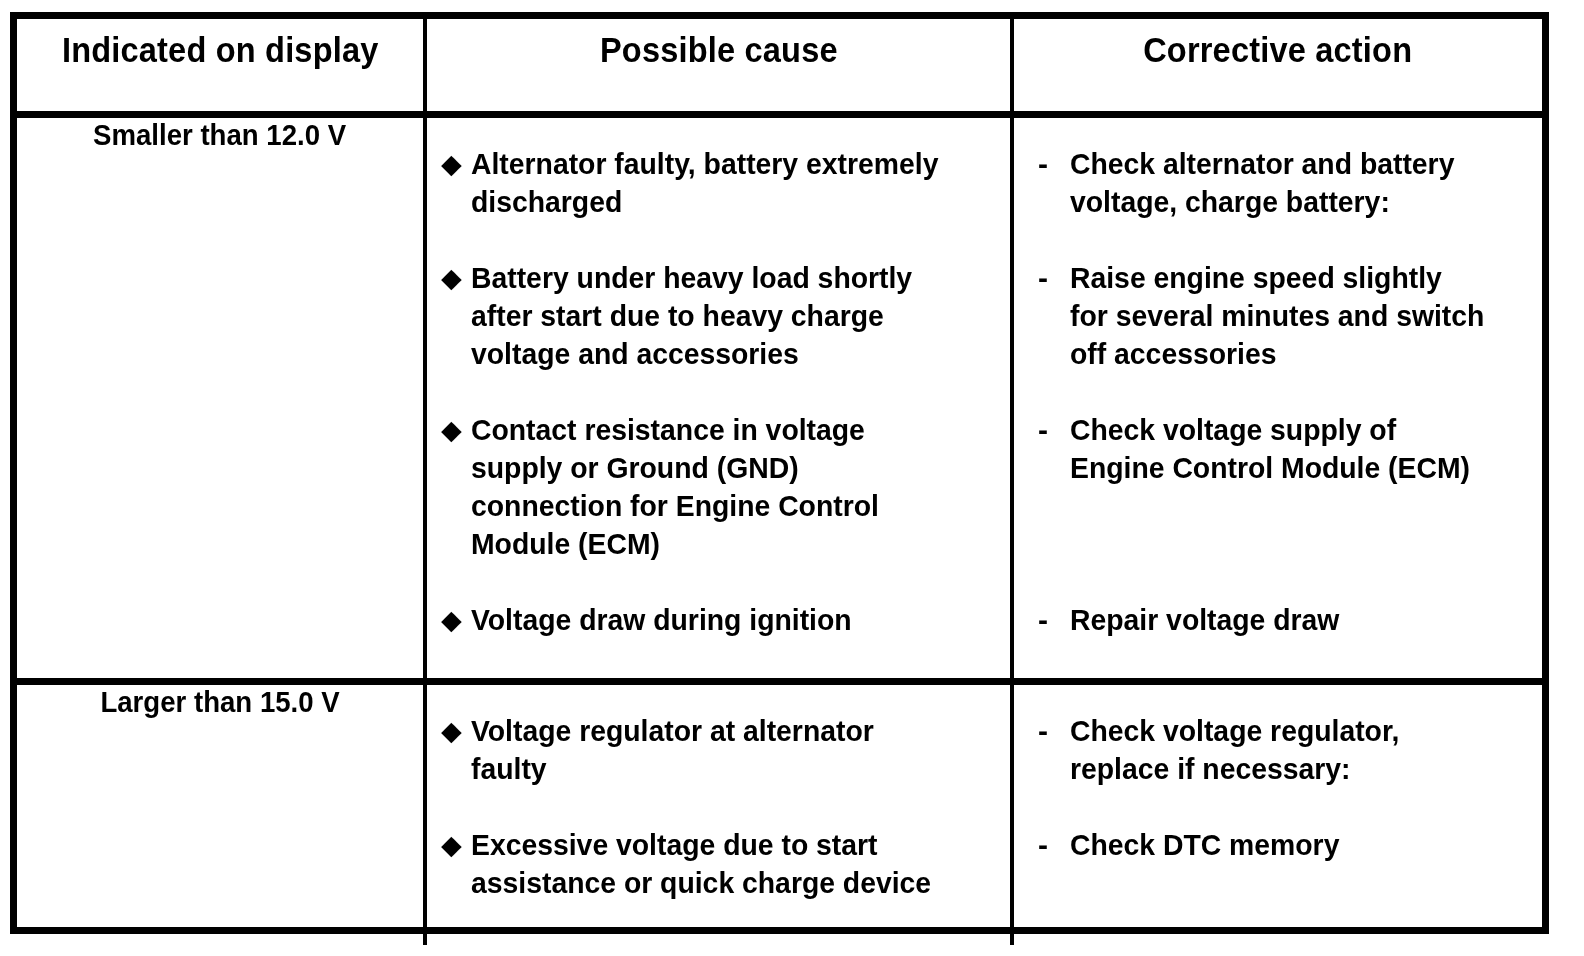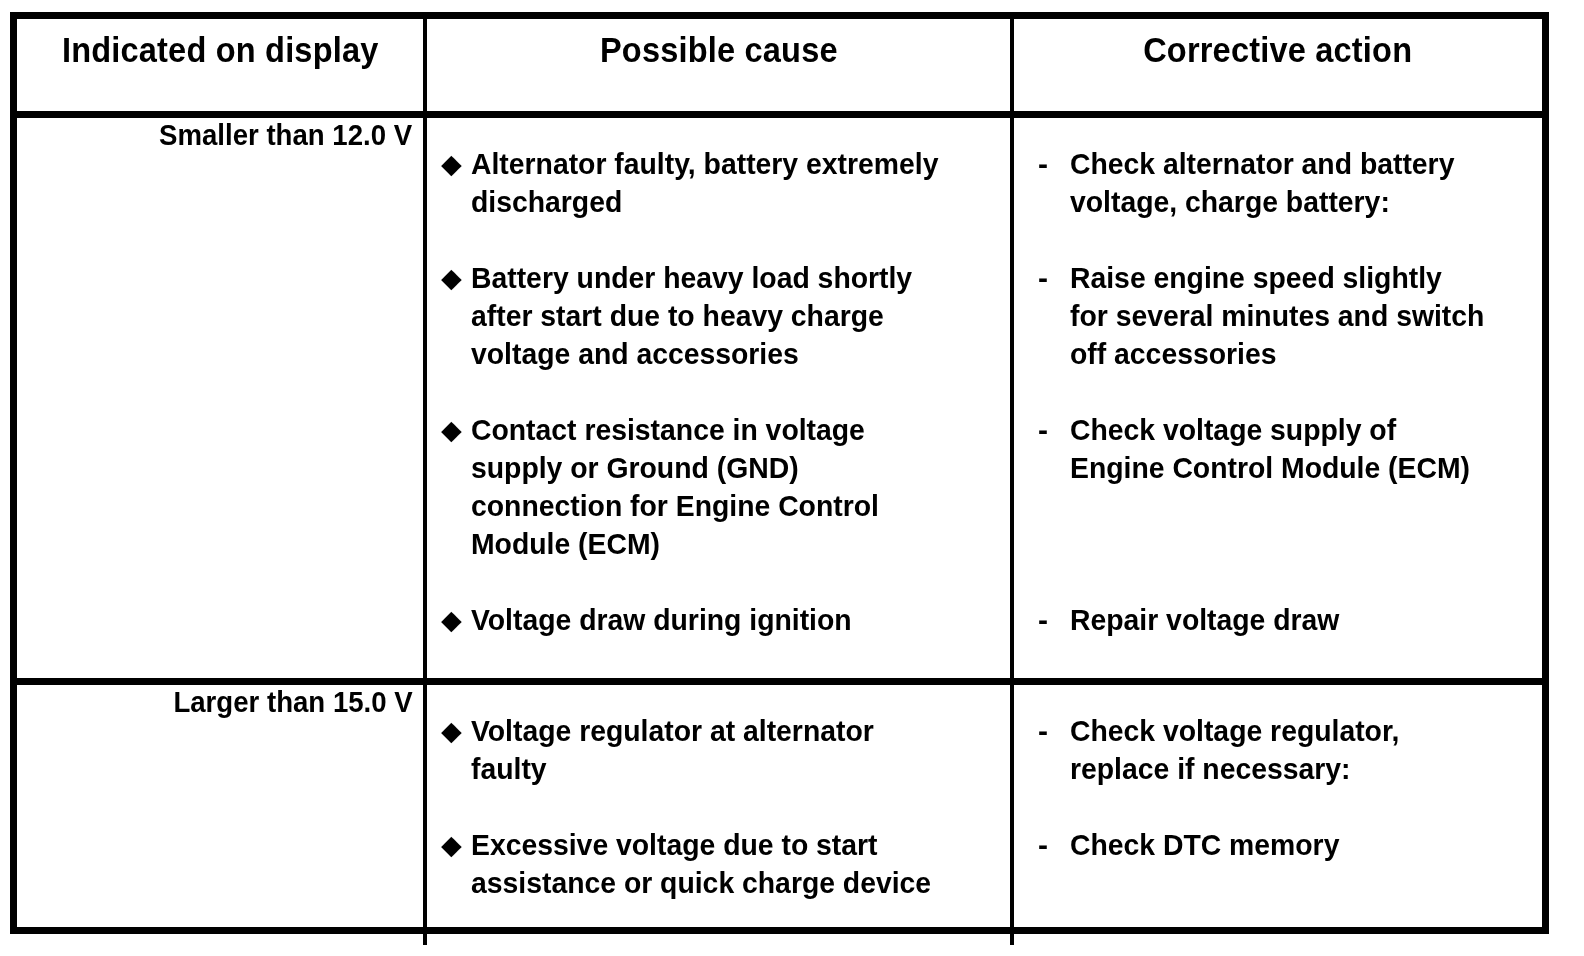--- a/index.html
+++ b/index.html
@@ -78,21 +78,21 @@
   }
 
   
   tr.row-1 > * { height: 560px; }
   tr.row-1 > *:not(:last-child) { }
   tr.row-1 > * { border-bottom: 7px solid #000000; }
   tr.row-2 > * { height: 260px; }
 
   
   .cond-cell {
-    text-align: right;
+    text-align: center;
     font-size: 30px;
     font-weight: 600;
     padding-top: 38px;
   }
   .cond-txt {
     display: inline-block;
     transform: scaleX(0.92);
     transform-origin: center;
     white-space: nowrap;
   }

